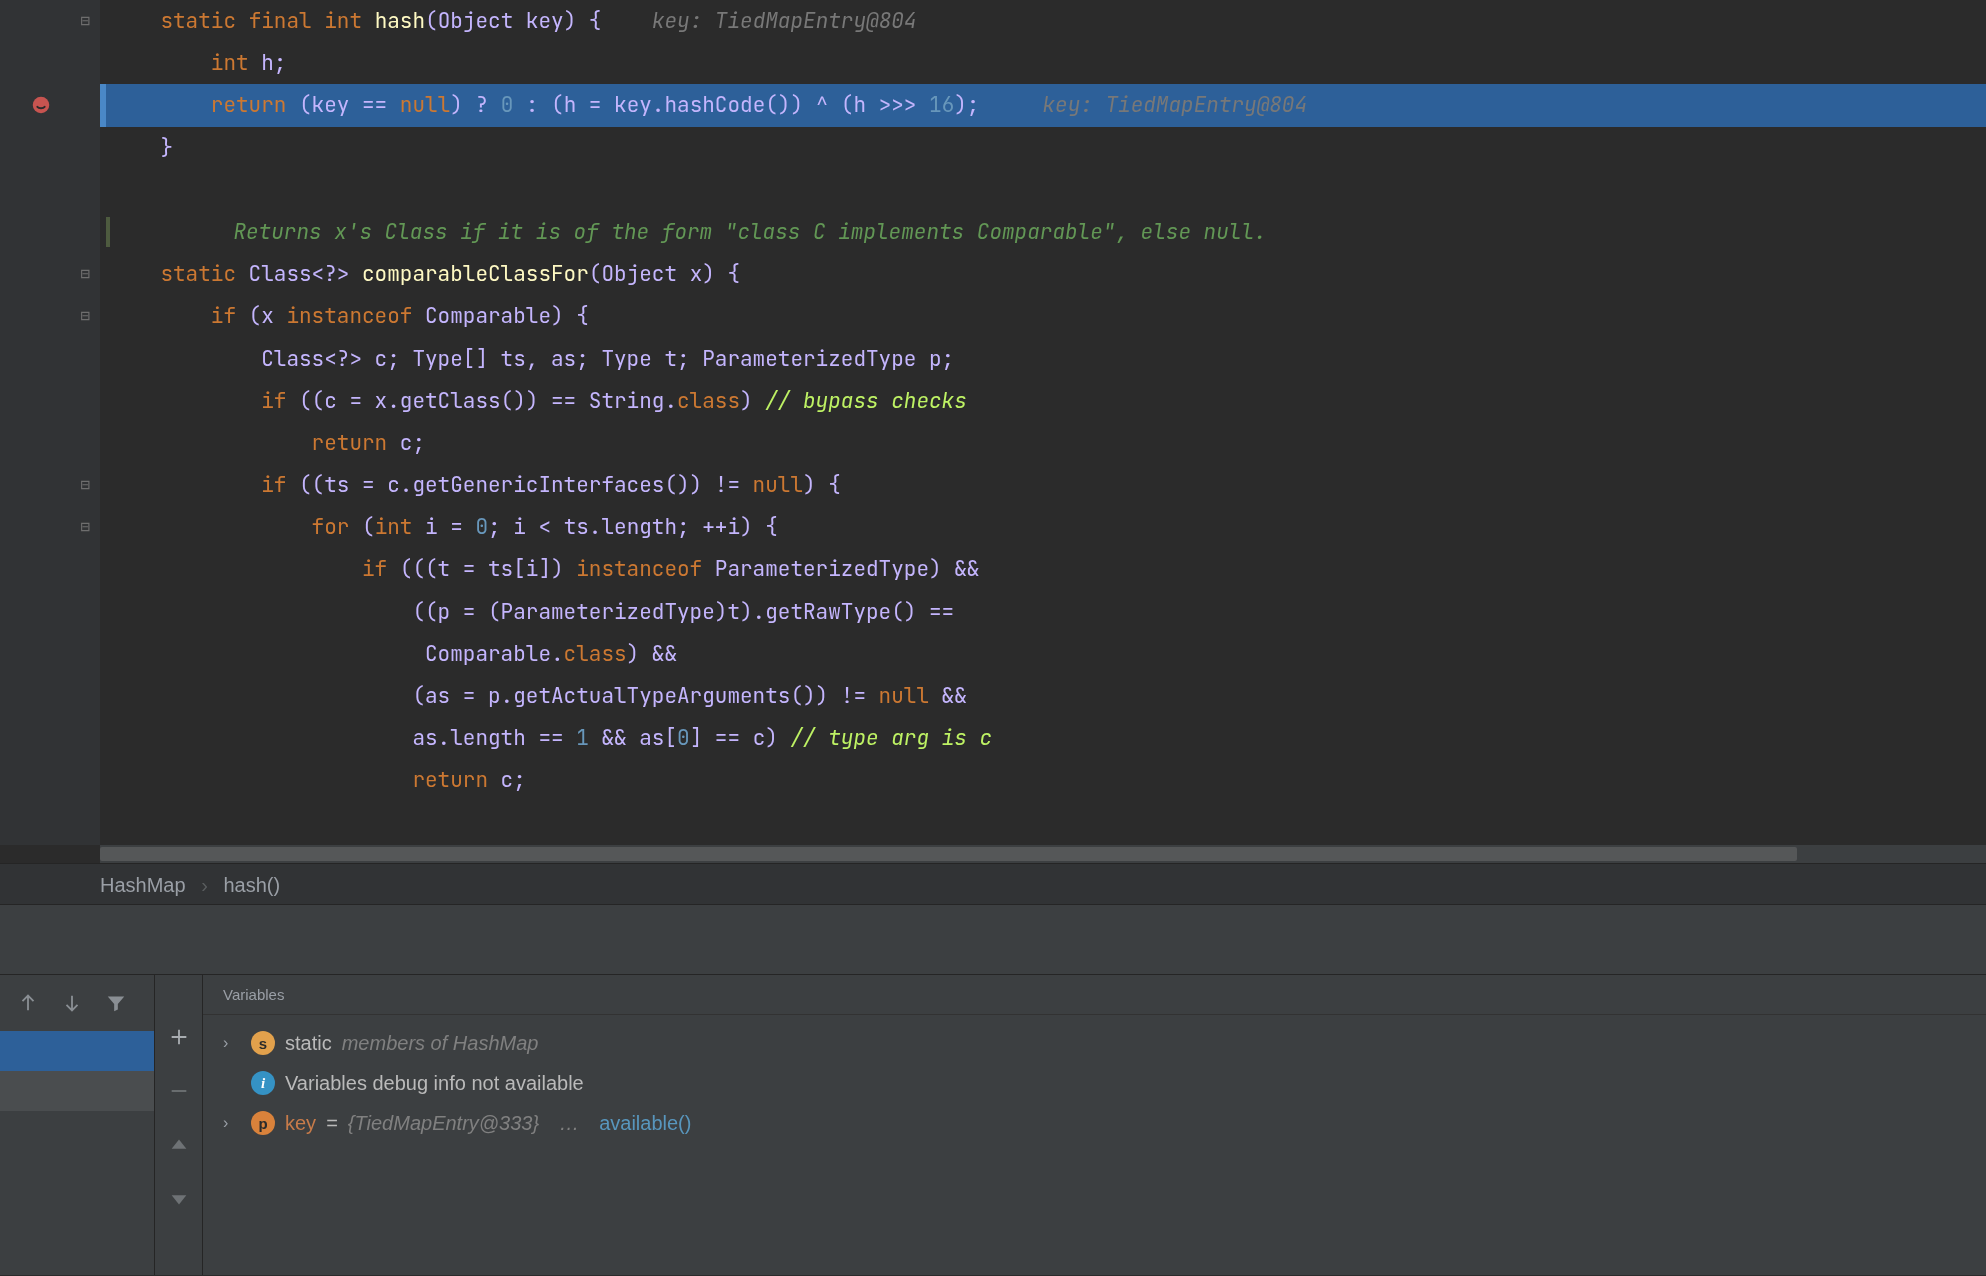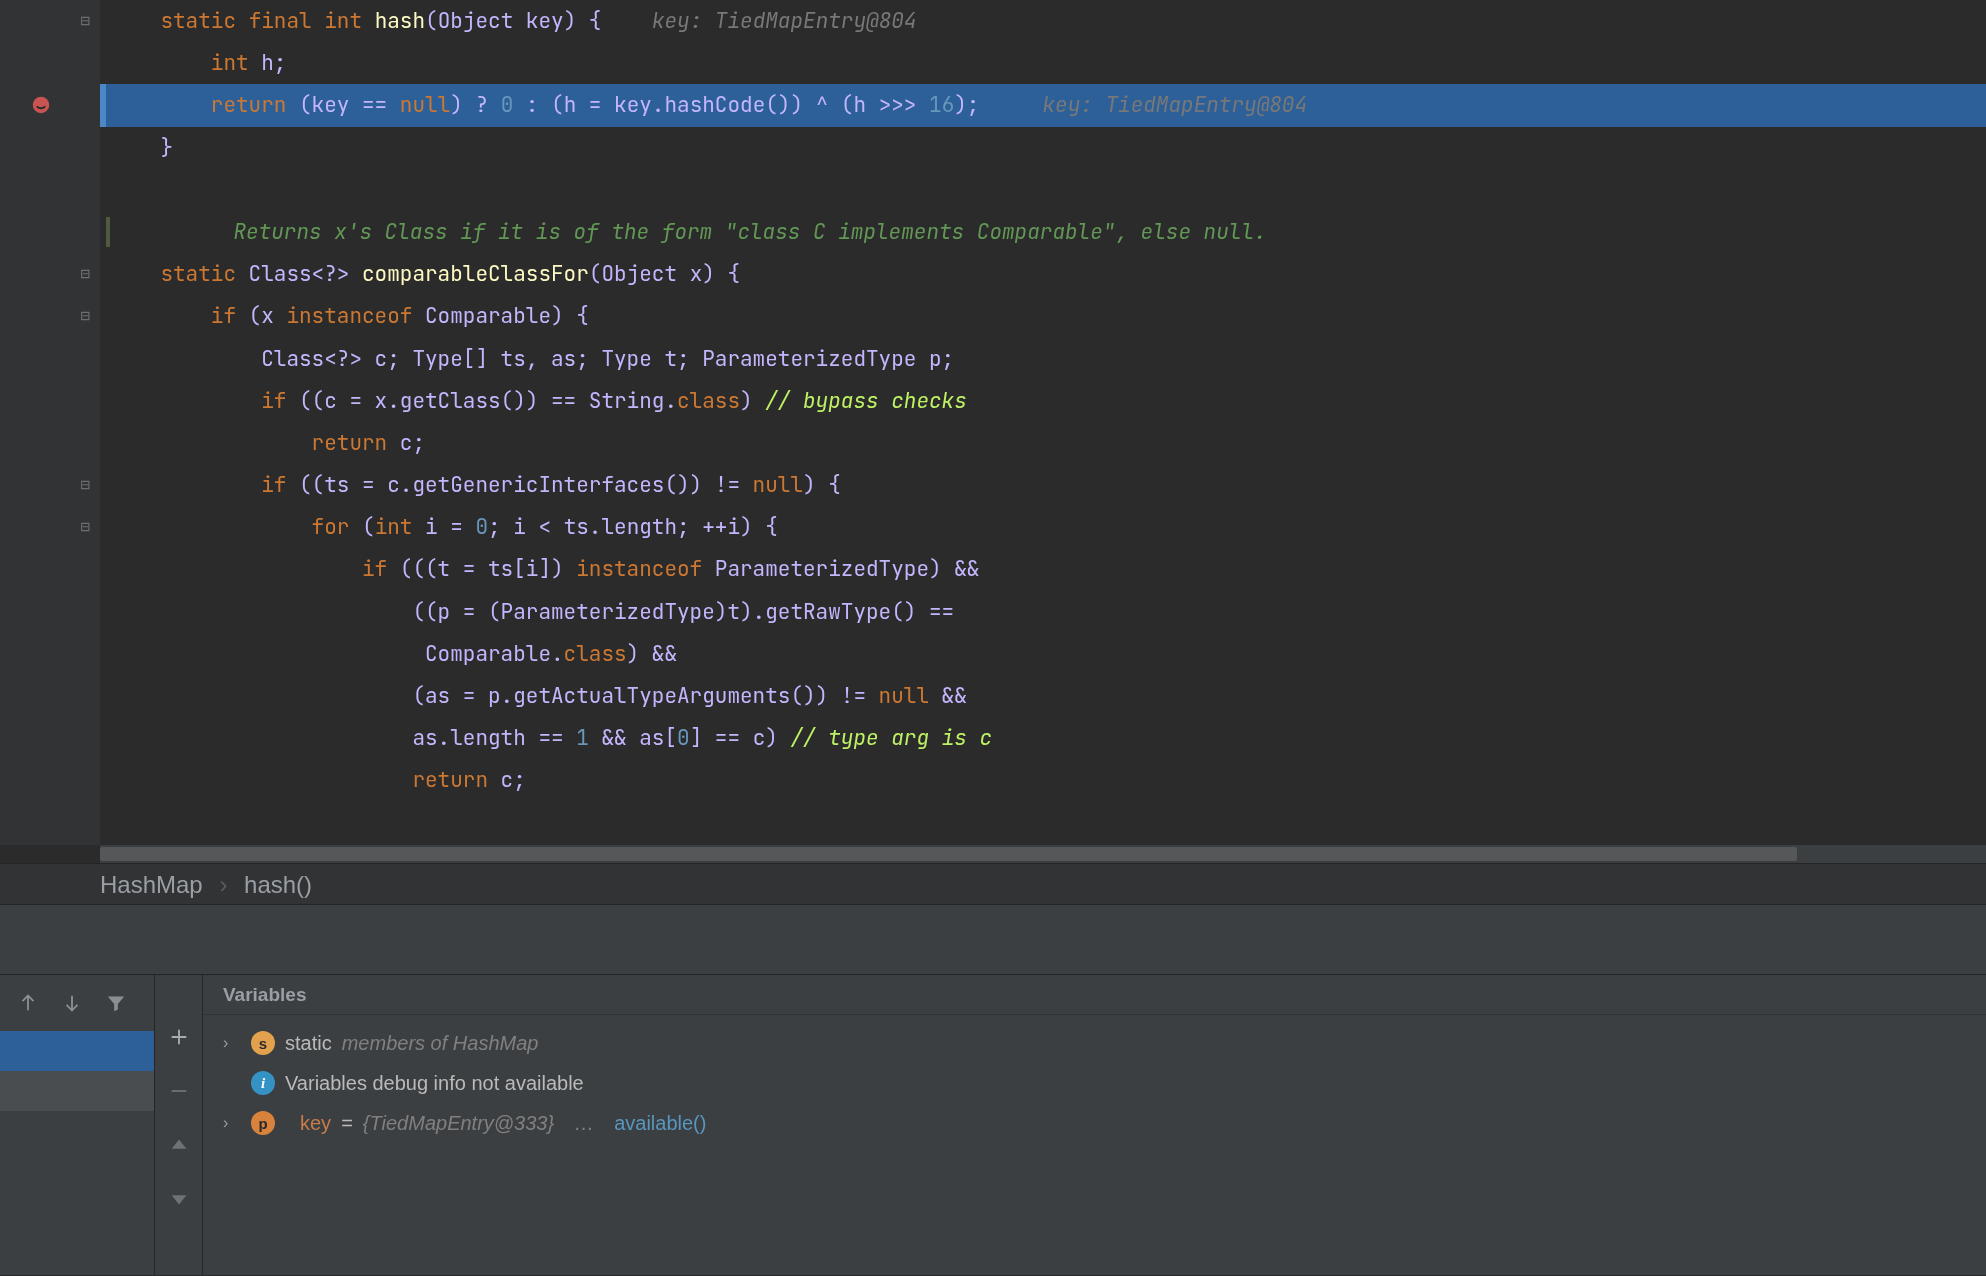--- a/index.html
+++ b/index.html
@@ -94,21 +94,21 @@
     background: #555758;
     border-radius: 2px;
   }
 
   .breadcrumb {
     height: 42px;
     line-height: 42px;
     background: #313335;
     color: #9a9fa6;
     font-family: -apple-system, "Segoe UI", sans-serif;
-    font-size: 24px;
+    font-size: 20px;
     padding-left: 100px;
     border-top: 1px solid #252525;
     border-bottom: 1px solid #252525;
   }
   .crumb-sep { color: #5a5d5f; margin: 0 10px; }
 
   .mid-strip {
     height: 70px;
     background: #3c3f41;
     border-bottom: 1px solid #252525;
@@ -154,23 +154,22 @@
   }
 
   .vars-col {
     flex: 1;
   }
   .vars-header {
     height: 40px;
     line-height: 40px;
     padding-left: 20px;
     color: #9a9fa6;
-    font-size: 19px;
+    font-size: 15px;
     border-bottom: 1px solid #323232;
-    font-weight: bold;
   }
   .vars-tree {
     padding: 8px 0;
   }
   .var-row {
     height: 40px;
     display: flex;
     align-items: center;
     padding-left: 20px;
     gap: 10px;
@@ -187,21 +186,21 @@
     border-radius: 12px;
     display: inline-flex;
     align-items: center; justify-content: center;
     font-size: 15px;
     font-weight: bold;
     color: #2b2b2b;
   }
   .badge-s { background: #e2a14c; }
   .badge-i { background: #3592c4; color: #fff; font-style: italic; font-family: Georgia, serif; }
   .badge-p { background: #d9823b; }
-  .var-name { color: #c77b4a; margin-left: 15px; }
+  .var-name { color: #c77b4a; }
   .var-gray { color: #808080; font-style: italic; }
   .var-link { color: #5896bd; }
 </style>
 </head>
 <body>
 
 <div class="editor-area">
   <div class="gutter" id="gutter">
       <div class="gutter-row">
         <span class="fold-marker">⊟</span>

